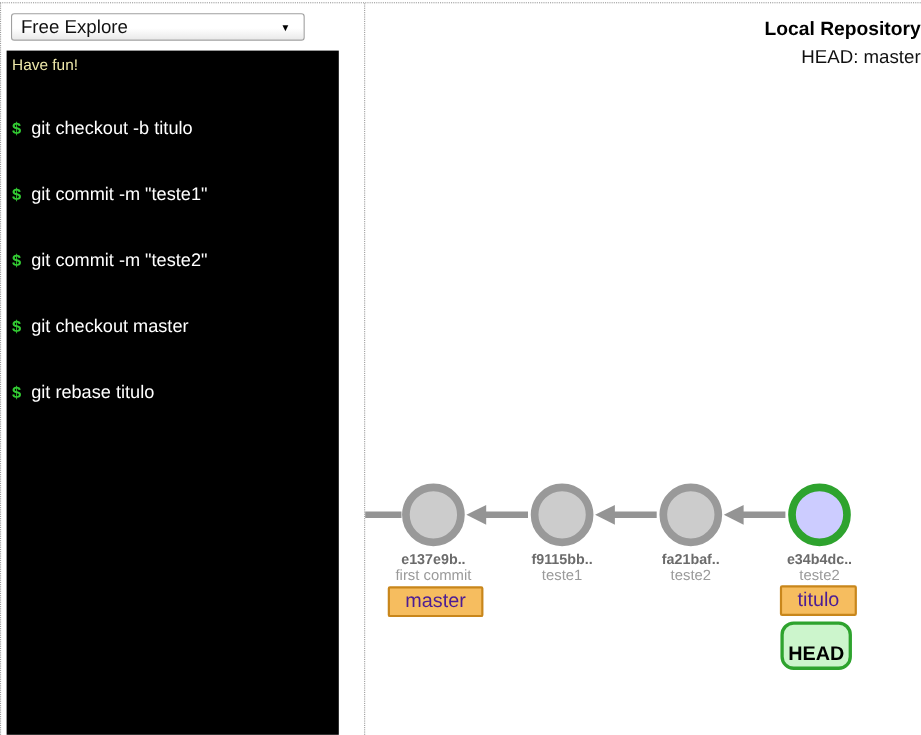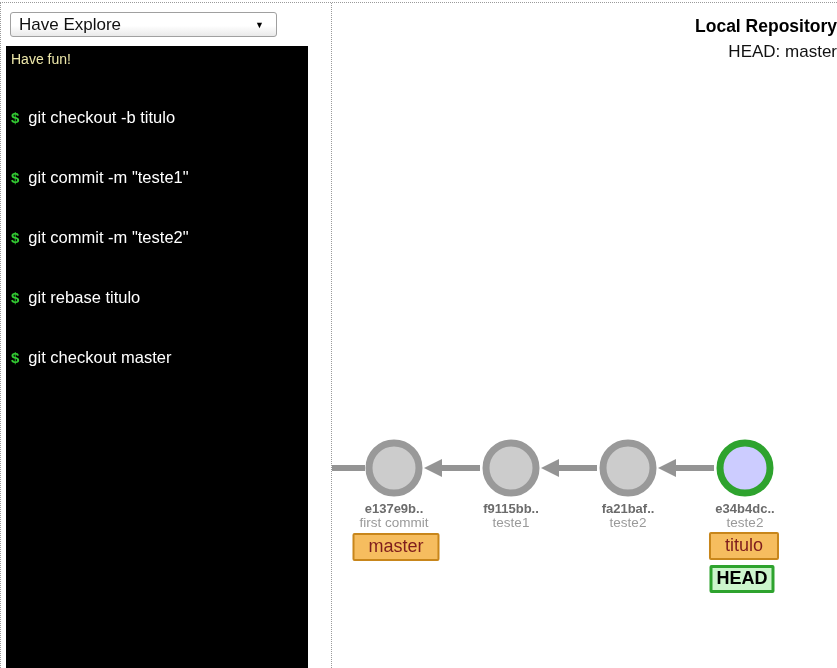--- a/index.html
+++ b/index.html
@@ -120,66 +120,66 @@
     fill: #9a9a9a;
   }
 
   .branch-tag {
     position: absolute;
     transform: translateX(-50%);
     background: #f6bd5f;
     border: 2px solid #c8861b;
     border-radius: 2px;
     font-size: 18px;
-    color: #7f1d1d;
+    color: #4c1d95;
     padding: 1px 14px 2px 14px;
     white-space: nowrap;
   }
   .head-tag {
     position: absolute;
     transform: translateX(-50%);
     background: #ccf5cc;
     border: 3px solid #2ea32e;
-    border-radius: 2px;
+    border-radius: 12px;
     font-size: 18px;
     font-weight: bold;
     color: #000;
-    padding: 0px 4px 1px 4px;
+    padding: 16px 4px 1px 4px;
     white-space: nowrap;
   }
 </style>
 </head>
 <body>
 
 <div class="app">
 
   <div class="left-col">
 
     <div class="mode-select">
-      <span class="sel-label">Have Explore</span>
+      <span class="sel-label">Free Explore</span>
       <span class="caret">▼</span>
     </div>
 
     <div class="terminal">
       <div class="greeting">Have fun!</div>
 
       <div class="term-line">
         <span class="prompt">$</span><span class="cmd">git checkout -b titulo</span>
       </div>
       <div class="term-line">
         <span class="prompt">$</span><span class="cmd">git commit -m "teste1"</span>
       </div>
       <div class="term-line">
         <span class="prompt">$</span><span class="cmd">git commit -m "teste2"</span>
       </div>
       <div class="term-line">
+        <span class="prompt">$</span><span class="cmd">git checkout master</span>
+      </div>
+      <div class="term-line">
         <span class="prompt">$</span><span class="cmd">git rebase titulo</span>
-      </div>
-      <div class="term-line">
-        <span class="prompt">$</span><span class="cmd">git checkout master</span>
       </div>
     </div>
   </div>
 
   <div class="right-col">
 
     <div class="repo-header">
       <div class="repo-title">Local Repository</div>
       <div class="repo-head-line">HEAD: master</div>
     </div>

